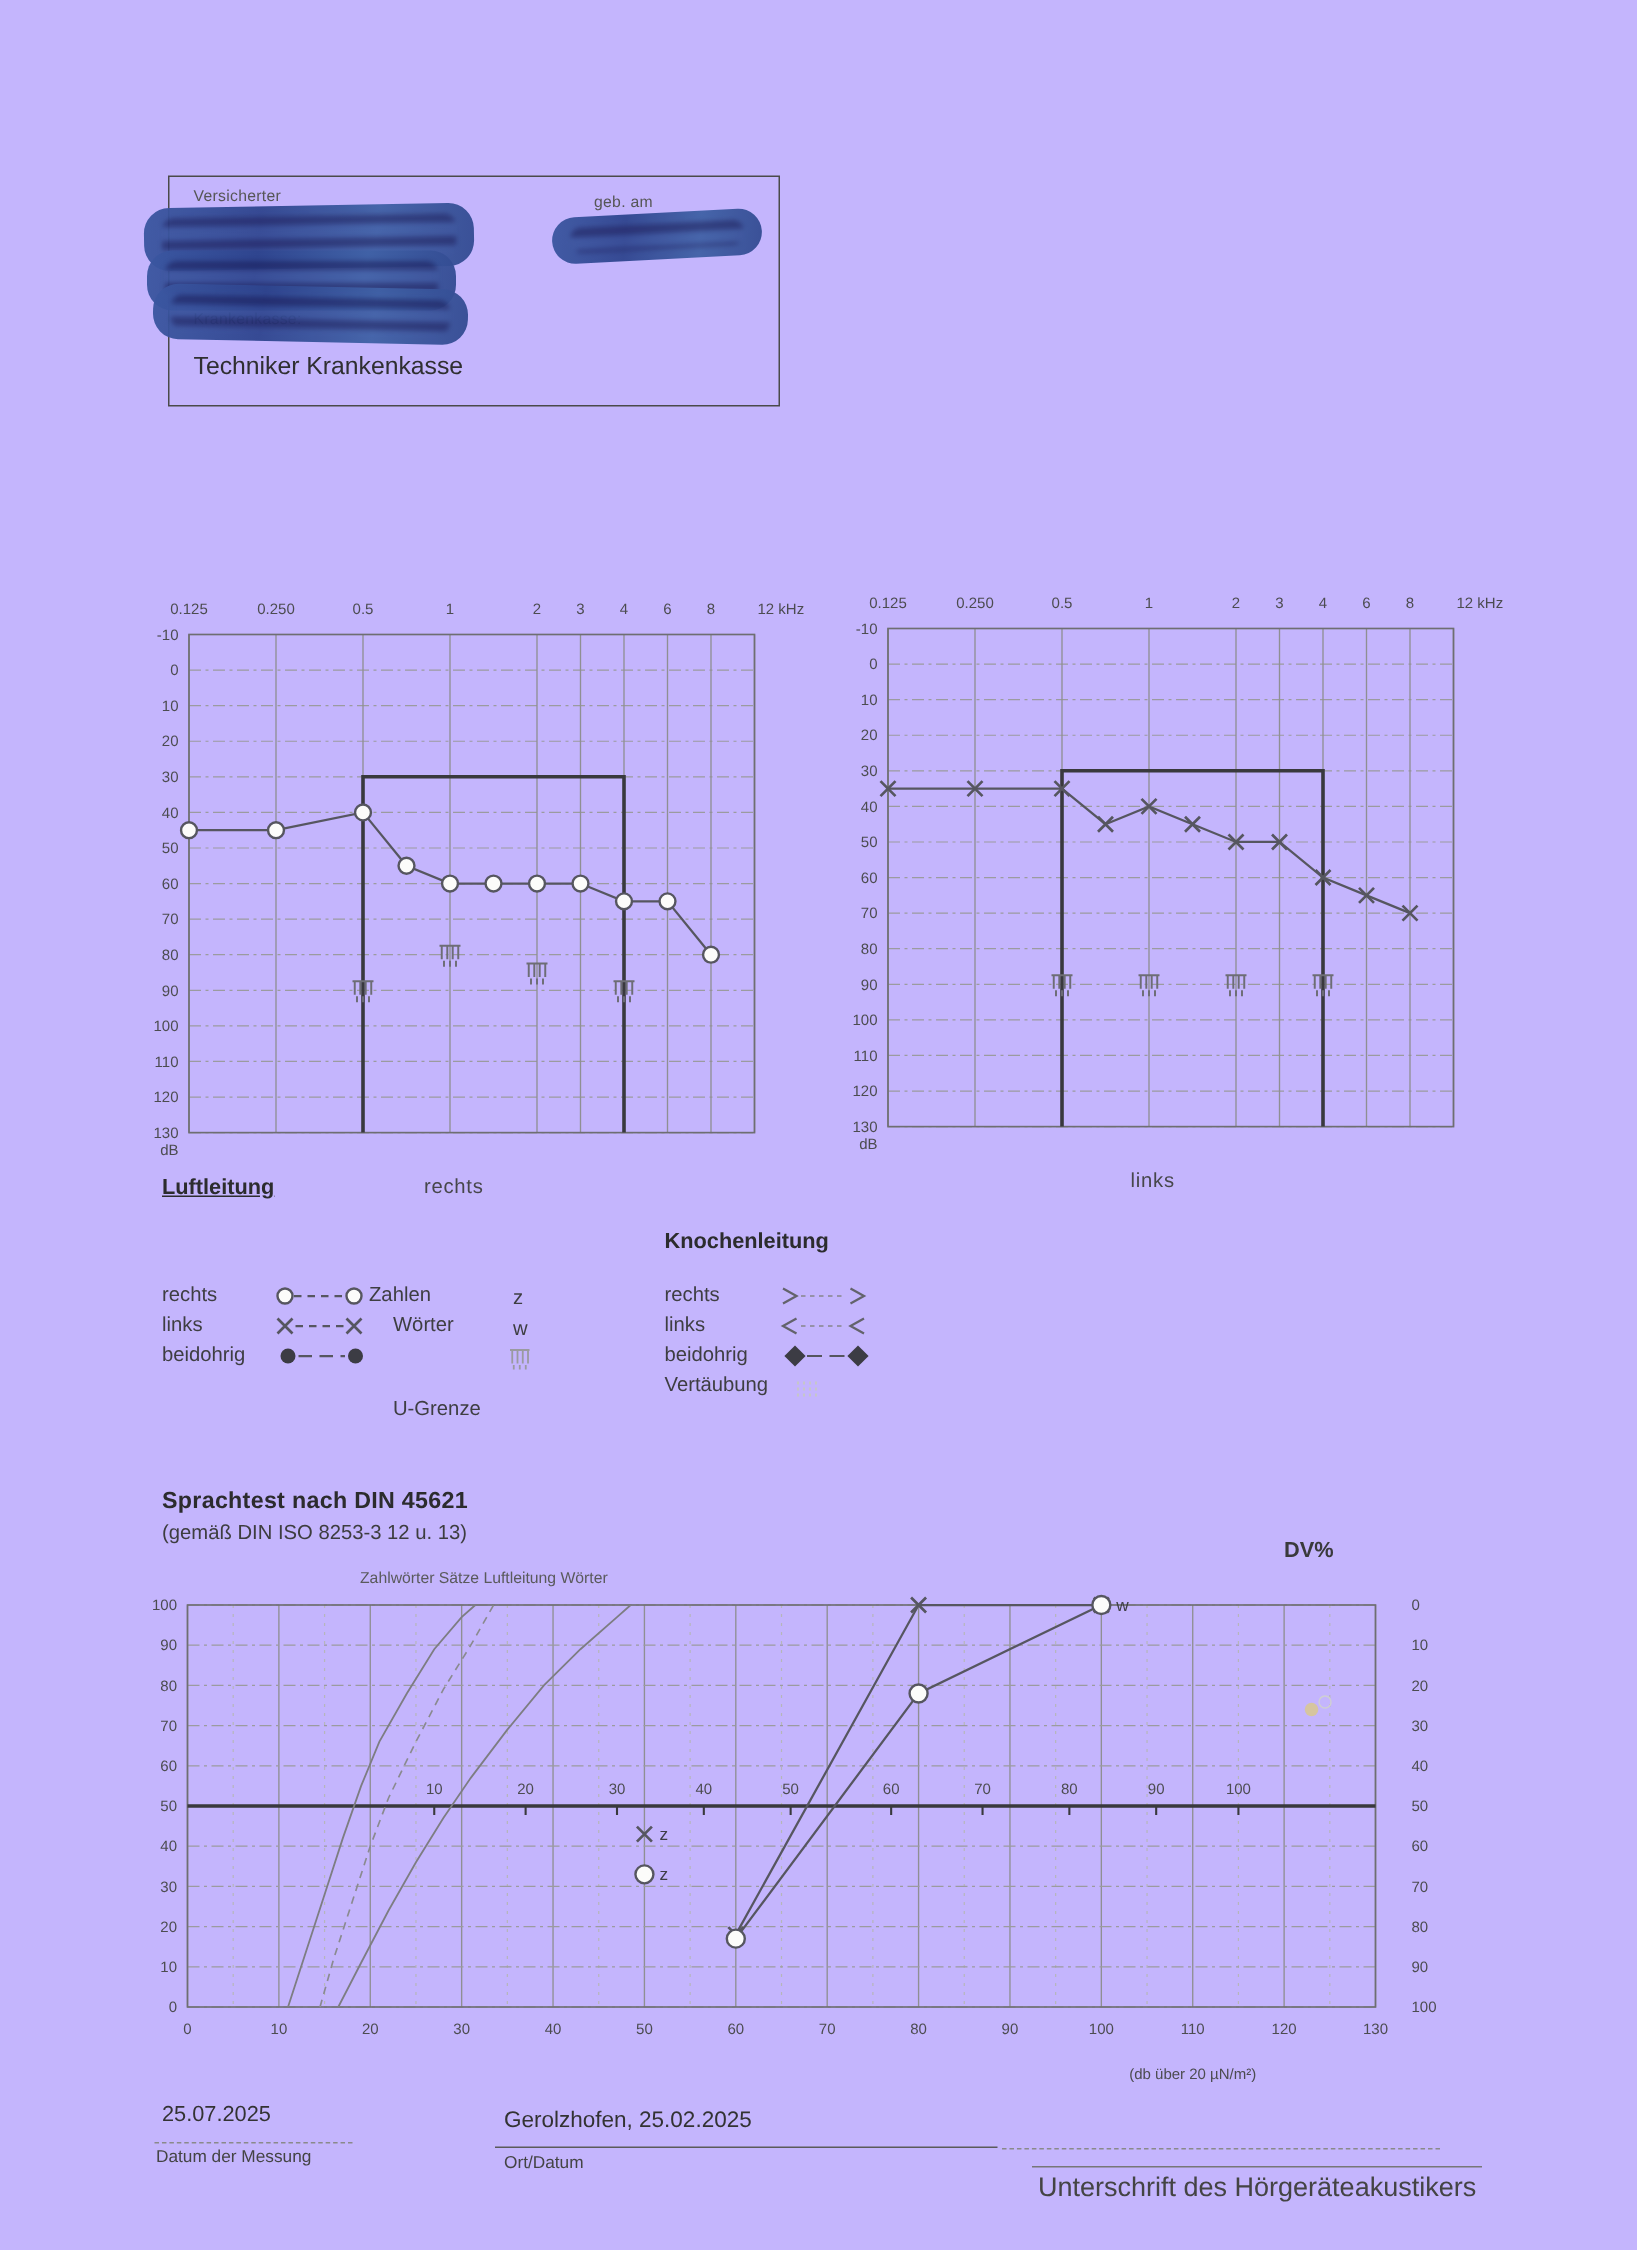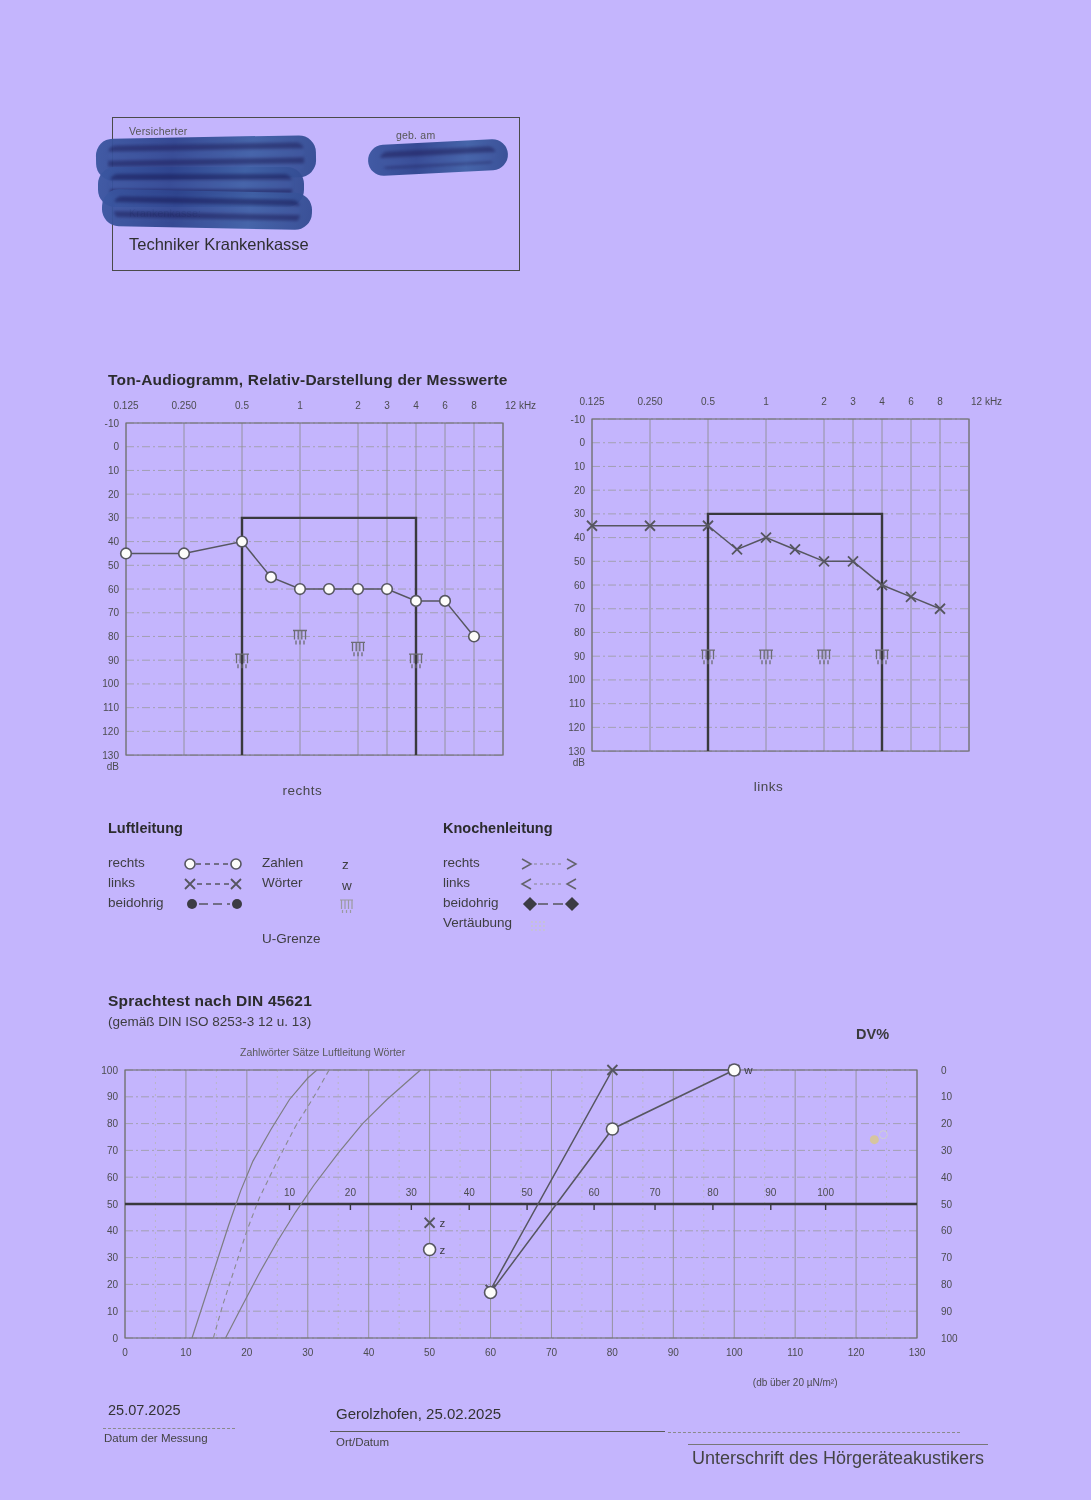--- a/index.html
+++ b/index.html
@@ -56,21 +56,20 @@
     <span class="flabel" style="left:16px;top:89px;text-align:center;">Krankenkasse:</span>
     <span class="bigtext" style="left:16px;top:117px;">Techniker Krankenkasse</span>
   </div>
 
   <div class="redact" style="left:96px;top:137px;width:220px;height:42px;transform:rotate(-1deg);"></div>
   <div class="redact" style="left:98px;top:167px;width:206px;height:40px;"></div>
   <div class="redact" style="left:102px;top:191px;width:210px;height:37px;transform:rotate(1.2deg);"></div>
   <div class="redact" style="left:368px;top:142px;width:140px;height:31px;transform:rotate(-3deg);"></div>
 
 
-  <div class="sec-title" style="left:108px;top:371px;">Ton-Audiogramm, Relativ-Darstellung der Messwerte</div>
   <svg id="svg-rechts" style="left:96px;top:385px;" width="440" height="430">
       <line class="gh" x1="30" y1="38" x2="407" y2="38"></line>
       <line class="gh" x1="30" y1="61.72" x2="407" y2="61.72"></line>
       <line class="gh" x1="30" y1="85.44" x2="407" y2="85.44"></line>
       <line class="gh" x1="30" y1="109.16" x2="407" y2="109.16"></line>
       <line class="gh" x1="30" y1="132.88" x2="407" y2="132.88"></line>
       <line class="gh" x1="30" y1="156.6" x2="407" y2="156.6"></line>
       <line class="gh" x1="30" y1="180.32" x2="407" y2="180.32"></line>
       <line class="gh" x1="30" y1="204.04" x2="407" y2="204.04"></line>
       <line class="gh" x1="30" y1="227.76" x2="407" y2="227.76"></line>
@@ -202,40 +201,40 @@
       <path class="dx" d="M286,175.32L296,185.32M286,185.32L296,175.32"></path>
       <path class="dx" d="M315,199.04L325,209.04M315,209.04L325,199.04"></path>
       <path class="dx" d="M344,210.89999999999998L354,220.89999999999998M344,220.89999999999998L354,210.89999999999998"></path>
       <path class="dx" d="M373,222.76L383,232.76M373,232.76L383,222.76"></path>
       <path class="ug" d="M139,269.2 h14 M140.5,269.2 v9 M144.2,269.2 v9 M147.8,269.2 v9 M151.5,269.2 v9 M142,279.2 v4 M146,279.2 v4 M150,279.2 v4"></path>
       <path class="ug" d="M197,269.2 h14 M198.5,269.2 v9 M202.2,269.2 v9 M205.8,269.2 v9 M209.5,269.2 v9 M200,279.2 v4 M204,279.2 v4 M208,279.2 v4"></path>
       <path class="ug" d="M255,269.2 h14 M256.5,269.2 v9 M260.2,269.2 v9 M263.8,269.2 v9 M267.5,269.2 v9 M258,279.2 v4 M262,279.2 v4 M266,279.2 v4"></path>
       <path class="ug" d="M313,269.2 h14 M314.5,269.2 v9 M318.2,269.2 v9 M321.8,269.2 v9 M325.5,269.2 v9 M316,279.2 v4 M320,279.2 v4 M324,279.2 v4"></path>
     </svg>
 
-  <div class="lg-title" style="left:108px;top:820px;">Luftleitung</div>
+  <div class="lg-title" style="left:108px;top:784px;text-decoration:underline;">Luftleitung</div>
   <span class="lg-label" style="left:108px;top:855px;">rechts</span>
   <svg class="lg-sym" style="left:183px;top:856px;" width="60" height="16">
     <circle cx="7" cy="8" r="5" class="mc"></circle>
       <line x1="13" y1="8" x2="47" y2="8" class="dl" stroke-dasharray="5 4"></line>
       <circle cx="53" cy="8" r="5" class="mc"></circle>
   </svg>
   <span class="lg-label" style="left:108px;top:875px;">links</span>
   <svg class="lg-sym" style="left:183px;top:876px;" width="60" height="16">
     <path class="dx" d="M2,3 L12,13 M2,13 L12,3"></path>
       <line x1="14" y1="8" x2="46" y2="8" class="dl" stroke-dasharray="5 4"></line>
       <path class="dx" d="M48,3 L58,13 M48,13 L58,3"></path>
   </svg>
   <span class="lg-label" style="left:108px;top:895px;">beidohrig</span>
   <svg class="lg-sym" style="left:185px;top:896px;" width="60" height="16">
     <circle cx="7" cy="8" r="5" fill="#3c3c44"></circle>
       <line x1="14" y1="8" x2="45" y2="8" class="dl" stroke-dasharray="9 5"></line>
       <circle cx="52" cy="8" r="5" fill="#3c3c44"></circle>
   </svg>
-  <span class="lg-label" style="left:262px;top:855px;">Zahlen</span>
+  <span class="lg-label" style="left:246px;top:855px;">Zahlen</span>
   <span class="lg-label" style="left:342px;top:857px;">z</span>
   <span class="lg-label" style="left:262px;top:875px;">Wörter</span>
   <span class="lg-label" style="left:342px;top:878px;">w</span>
   <span class="lg-label" style="left:262px;top:895px;margin-top:36px;">U-Grenze</span>
   <svg class="lg-sym" style="left:338px;top:898px;" width="20" height="16">
     <path d="M2,2 h13 M3.5,2 v9 M7,2 v9 M10.5,2 v9 M14,2 v9 M4.5,12 v3 M8.5,12 v3 M12.5,12 v3" fill="none" stroke="#9a9aa0" stroke-width="1.2"></path>
   </svg>
 
   <div class="lg-title" style="left:443px;top:820px;">Knochenleitung</div>
   <span class="lg-label" style="left:443px;top:855px;">rechts</span>

